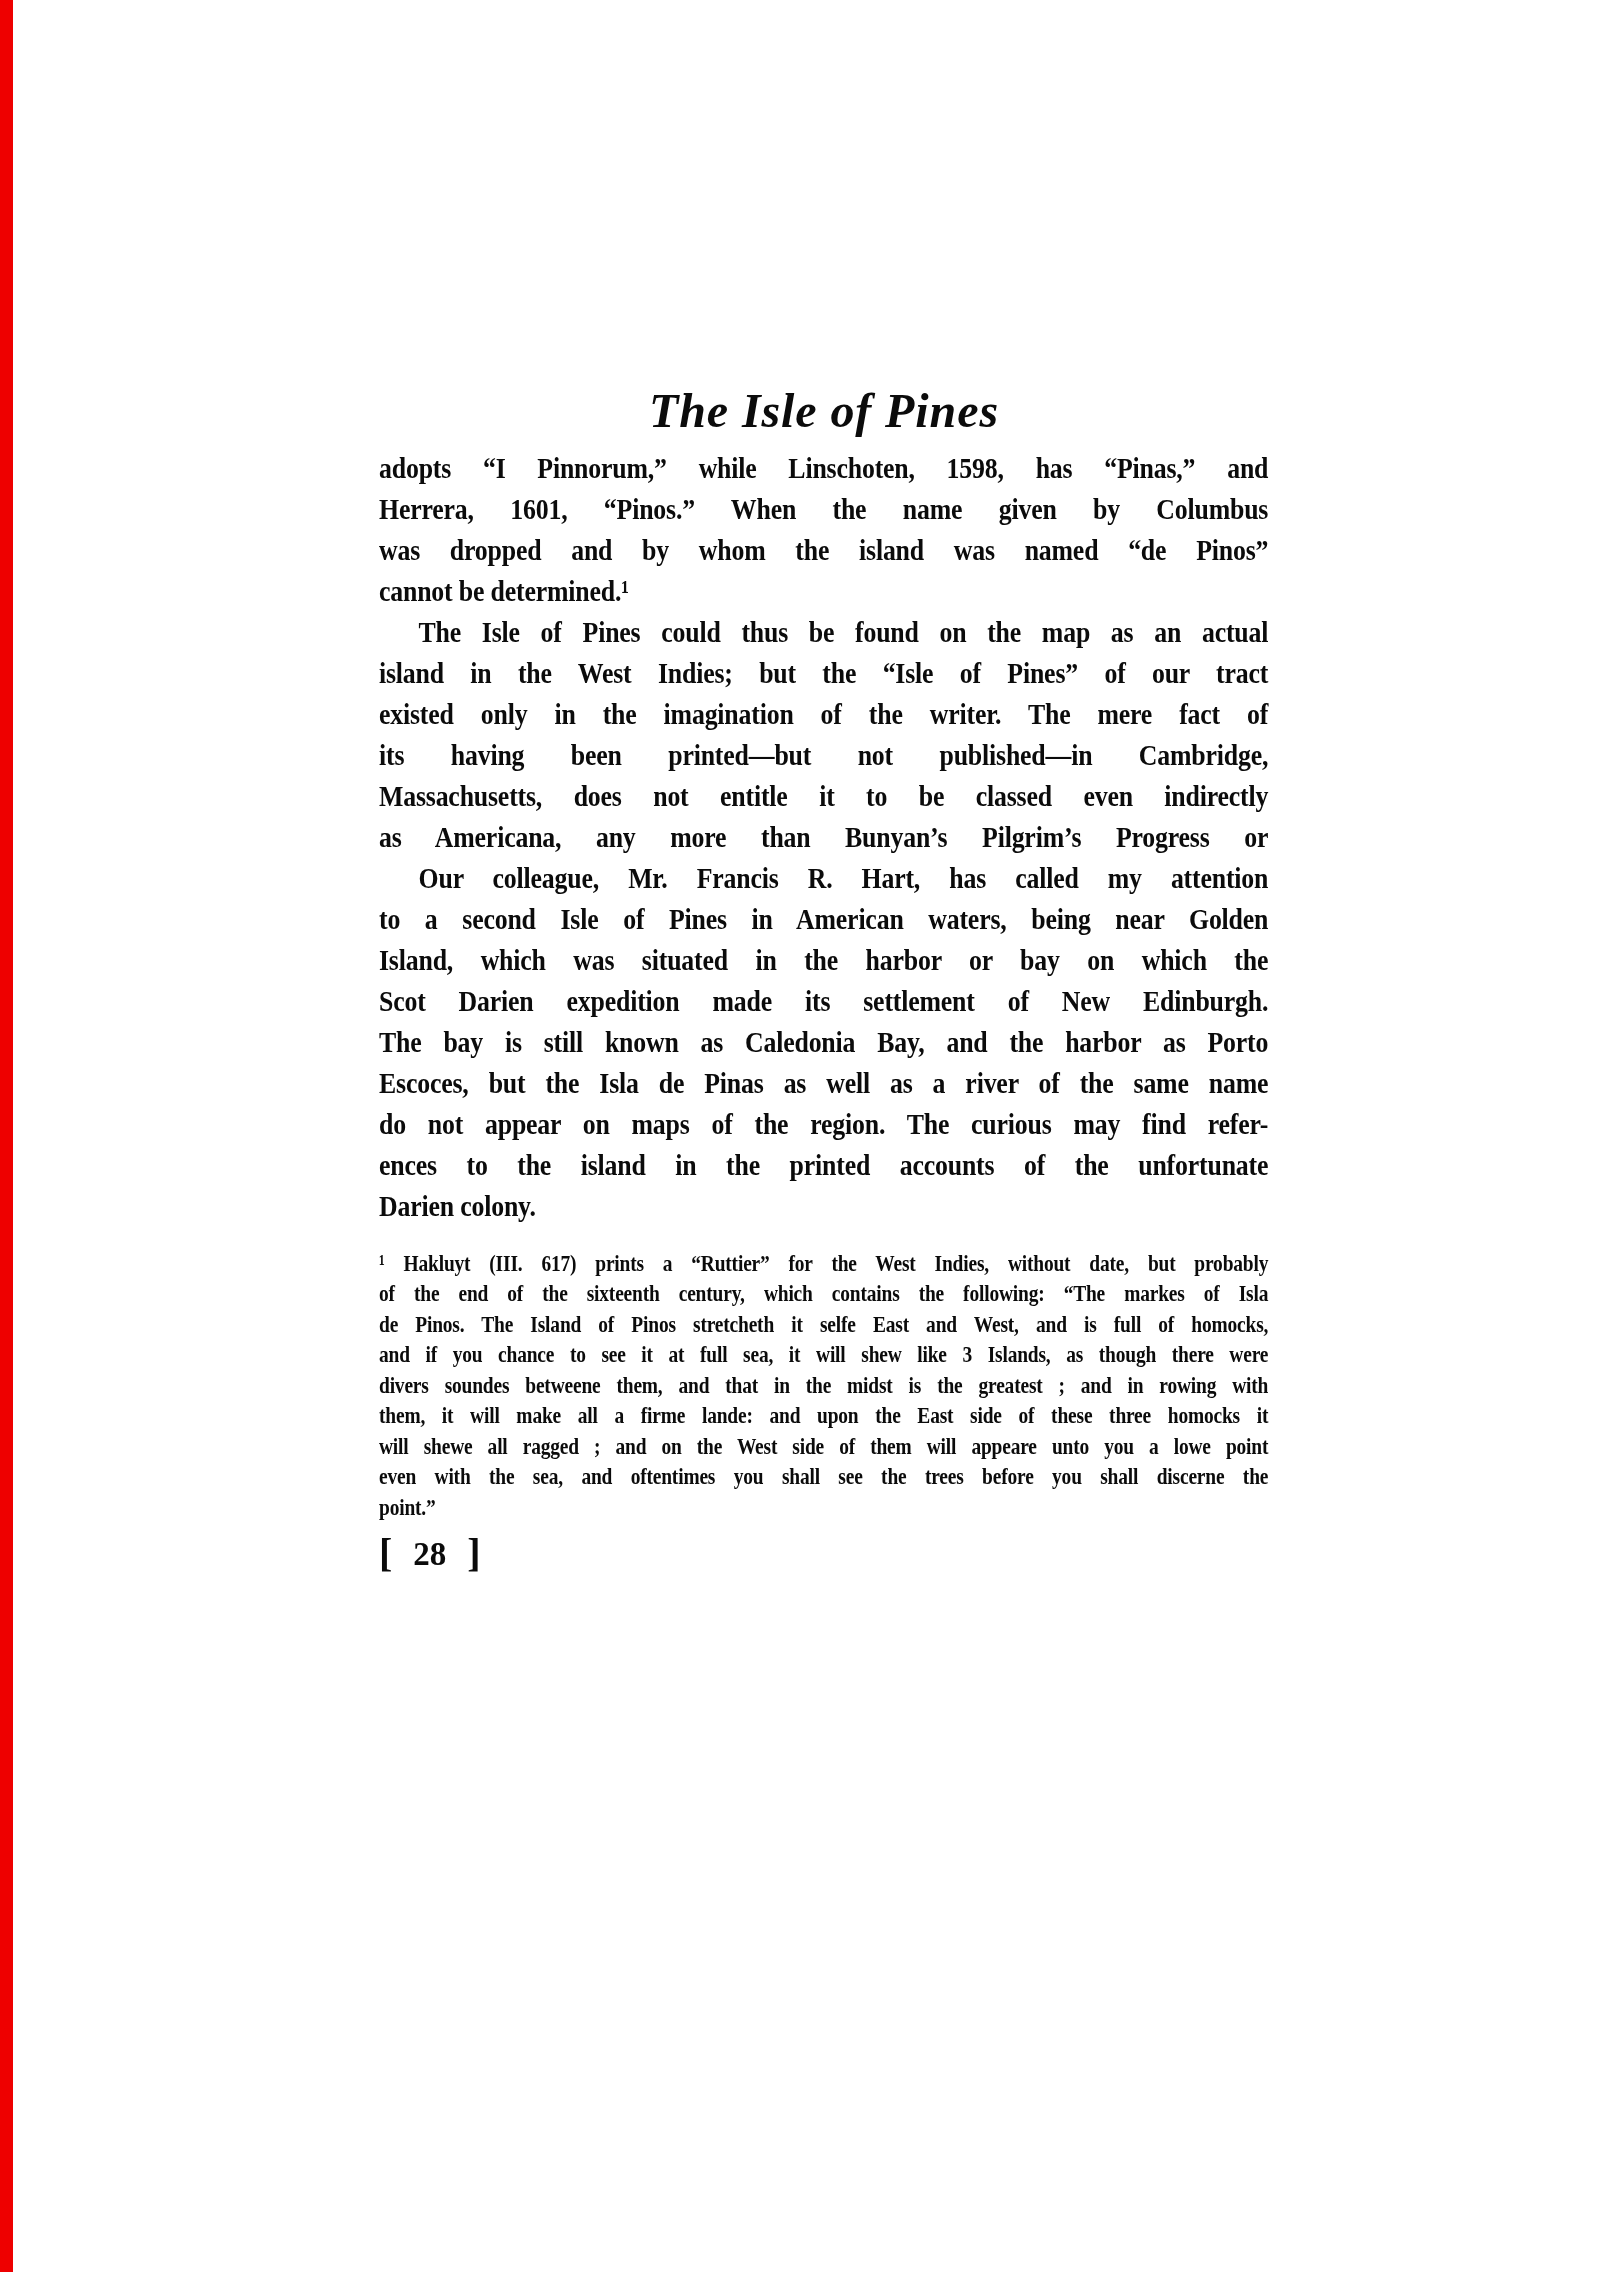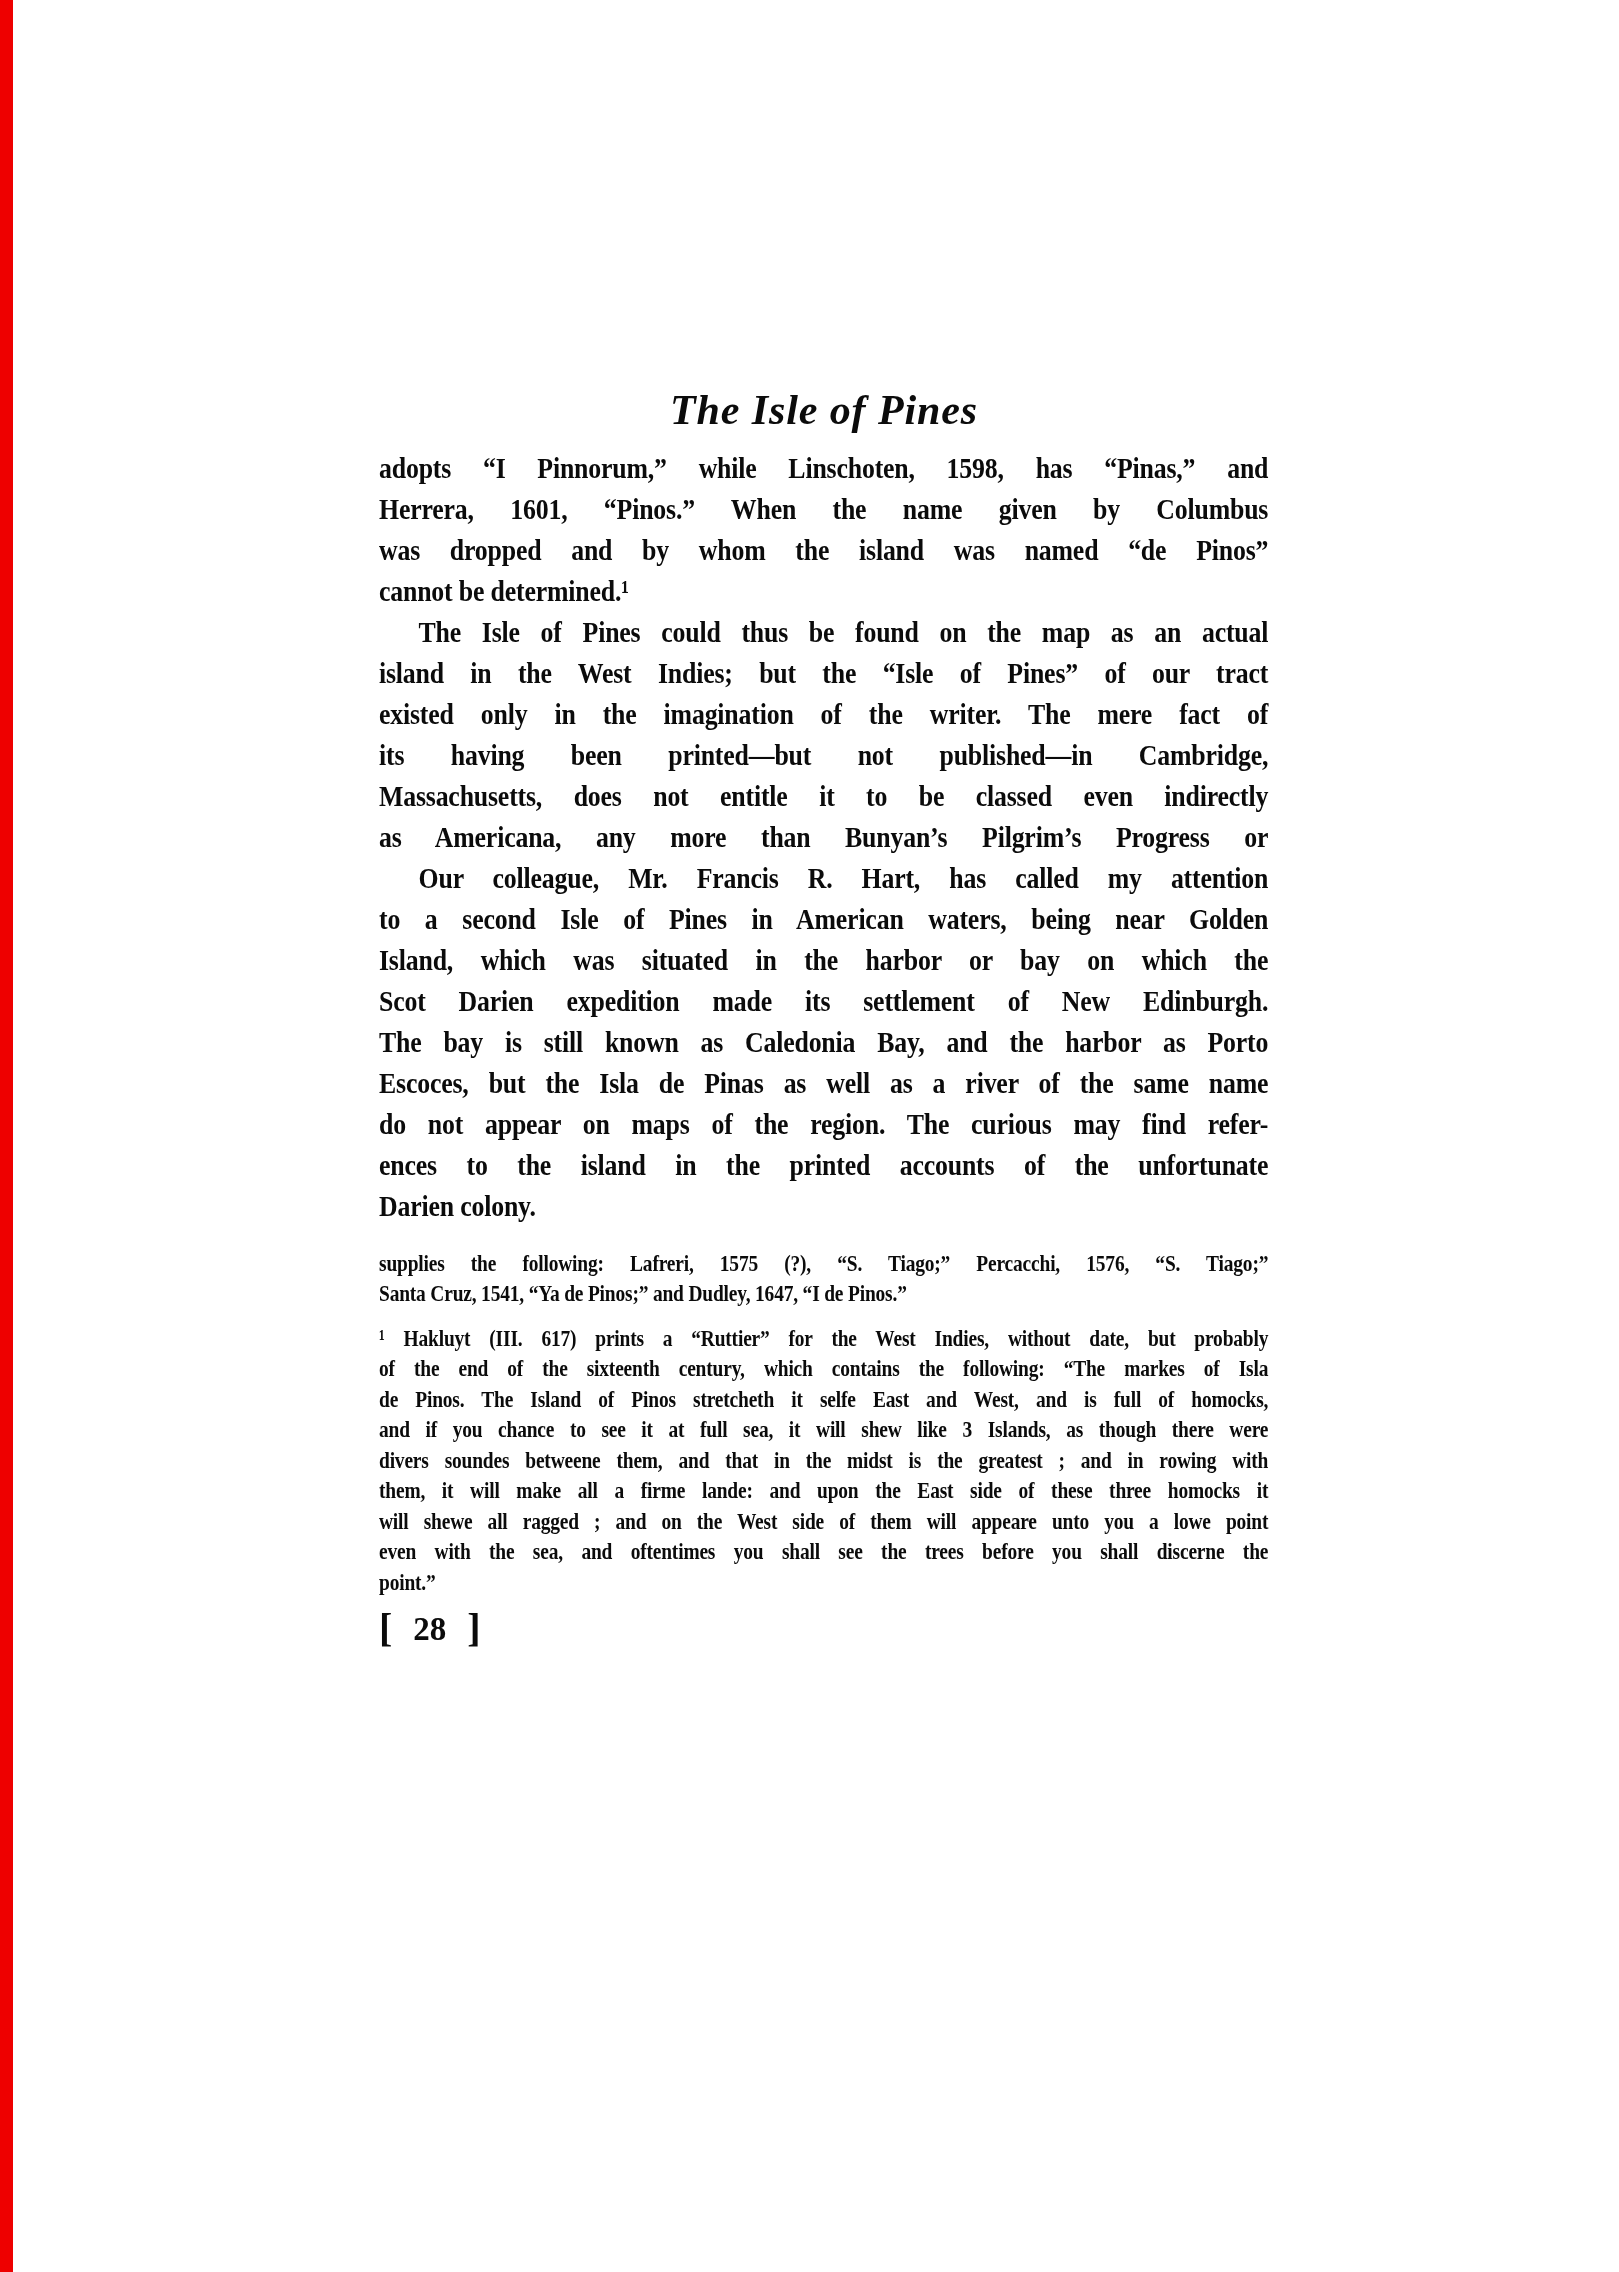--- a/index.html
+++ b/index.html
@@ -22,21 +22,21 @@
   .content {
     position: absolute;
     left: 379px;
     top: 388px;
     width: 890px;
   }
   .title {
     text-align: center;
     font-style: italic;
     font-weight: bold;
-    font-size: 42px;
+    font-size: 48px;
     line-height: 45px;
     margin-bottom: 14px;
     letter-spacing: 0.9px;
   }
   
   .tline {
     width: 1034px;
     transform: scaleX(0.86);
     transform-origin: 0 0;
     font-size: 30px;
@@ -114,24 +114,20 @@
       <div class="tline">Island, which was situated in the harbor or bay on which the</div>
       <div class="tline">Scot Darien expedition made its settlement of New Edinburgh.</div>
       <div class="tline">The bay is still known as Caledonia Bay, and the harbor as Porto</div>
       <div class="tline">Escoces, but the Isla de Pinas as well as a river of the same name</div>
       <div class="tline">do not appear on maps of the region. The curious may find refer-</div>
       <div class="tline">ences to the island in the printed accounts of the unfortunate</div>
       <div class="tline last">Darien colony.</div>
     </div>
 
     <div class="footnotes">
-      <div>
-        <div class="fline">supplies the following: Lafreri, 1575 (?), “S. Tiago;” Percacchi, 1576, “S. Tiago;”</div>
-        <div class="fline last">Santa Cruz, 1541, “Ya de Pinos;” and Dudley, 1647, “I de Pinos.”</div>
-      </div>
       <div class="fn2">
         <div class="fline">¹ Hakluyt (III. 617) prints a “Ruttier” for the West Indies, without date, but probably</div>
         <div class="fline">of the end of the sixteenth century, which contains the following: “The markes of Isla</div>
         <div class="fline">de Pinos. The Island of Pinos stretcheth it selfe East and West, and is full of homocks,</div>
         <div class="fline">and if you chance to see it at full sea, it will shew like 3 Islands, as though there were</div>
         <div class="fline">divers soundes betweene them, and that in the midst is the greatest ; and in rowing with</div>
         <div class="fline">them, it will make all a firme lande: and upon the East side of these three homocks it</div>
         <div class="fline">will shewe all ragged ; and on the West side of them will appeare unto you a lowe point</div>
         <div class="fline">even with the sea, and oftentimes you shall see the trees before you shall discerne the</div>
         <div class="fline last">point.”</div>

